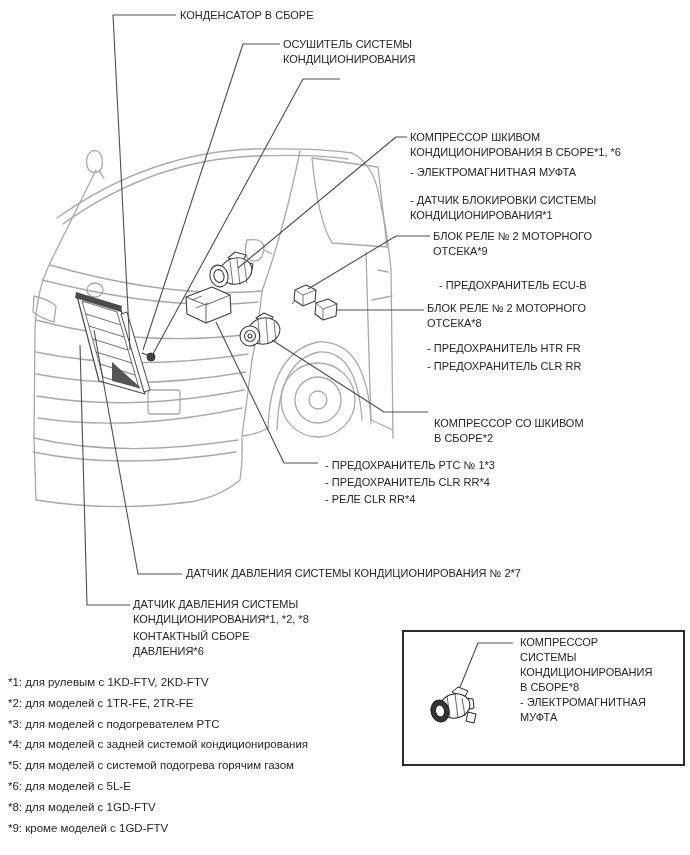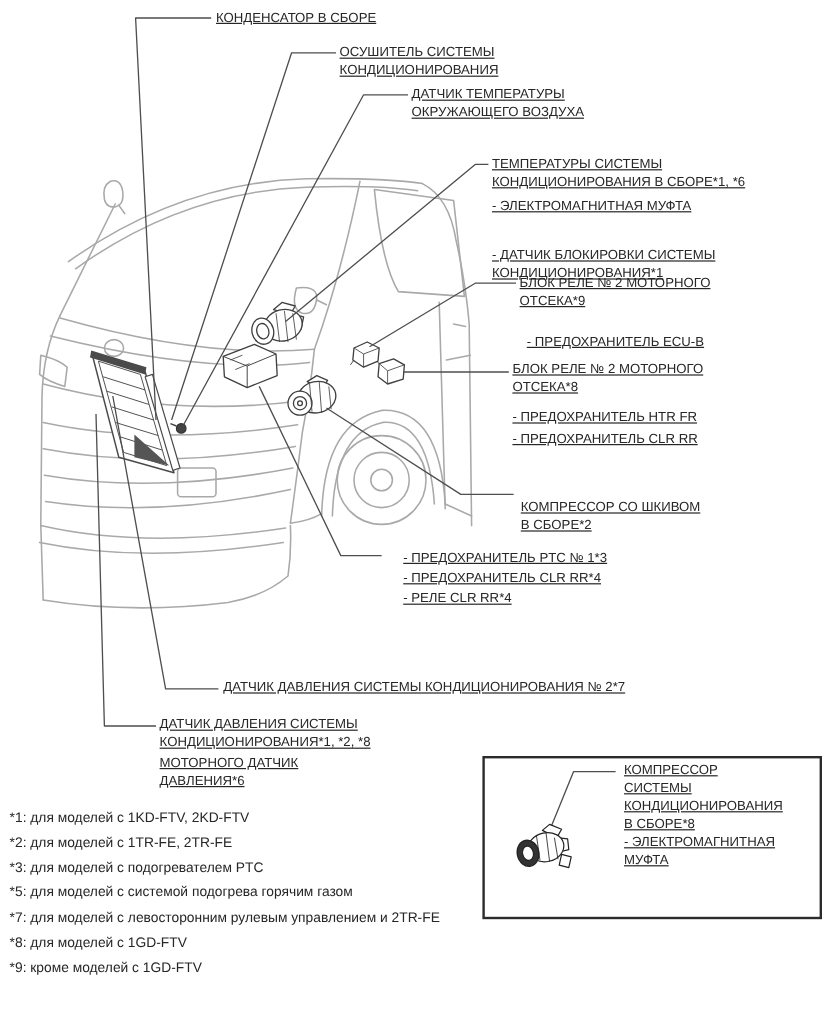--- a/index.html
+++ b/index.html
@@ -3,26 +3,26 @@
 <meta charset="utf-8">
 <style>
   html,body{margin:0;padding:0;background:#fff;}
   .stage{
     position:relative;width:690px;height:855px;background:#ffffff;
     font-family:"Liberation Sans", sans-serif;overflow:hidden;
   }
   svg.art{position:absolute;left:0;top:0;width:690px;height:855px;}
   .label{
     position:absolute;color:#262626;font-size:11px;line-height:15px;
-    white-space:nowrap;z-index:3;text-decoration:underline;
+    white-space:nowrap;z-index:3;
   }
   .label div{min-height:15px;}
   .mt2{margin-top:2px}.mt3{margin-top:3px}.mt4{margin-top:19px}
-  .mt5{margin-top:5px}.mt9{margin-top:10px}.mt13{margin-top:26px}
-  .ind3{margin-left:14px}.ind6{margin-left:6px}
+  .mt5{margin-top:5px}.mt9{margin-top:10px}.mt13{margin-top:13px}
+  .ind3{margin-left:3px}.ind6{margin-left:6px}
   .inset-box{
     position:absolute;left:402px;top:630px;width:283px;height:136px;
     border:2px solid #2b2b2b;box-sizing:border-box;background:transparent;z-index:2;
   }
   .footnotes{
     position:absolute;left:8px;top:672px;color:#262626;
     font-size:11.5px;line-height:20.8px;z-index:3;
   }
 </style>
 </head>
@@ -163,27 +163,23 @@
 
   <div class="label" style="left:180px;top:8px">
     <div>КОНДЕНСАТОР В СБОРЕ</div>
   </div>
 
   <div class="label" style="left:283px;top:37px">
     <div>ОСУШИТЕЛЬ СИСТЕМЫ</div>
     <div>КОНДИЦИОНИРОВАНИЯ</div>
   </div>
 
-  <div class="label" style="left:343px;top:72px">
-    <div>ДАТЧИК ТЕМПЕРАТУРЫ</div>
-    <div>ОКРУЖАЮЩЕГО ВОЗДУХА</div>
-  </div>
 
   <div class="label" style="left:410px;top:130px">
-    <div>ТЕМПЕРАТУРЫ СИСТЕМЫ</div>
+    <div>КОМПРЕССОР ШКИВОМ</div>
     <div>КОНДИЦИОНИРОВАНИЯ В СБОРЕ*1, *6</div>
     <div class="mt5">- ЭЛЕКТРОМАГНИТНАЯ МУФТА</div>
     <div class="mt13">- ДАТЧИК БЛОКИРОВКИ СИСТЕМЫ</div>
     <div>КОНДИЦИОНИРОВАНИЯ*1</div>
   </div>
 
   <div class="label" style="left:433px;top:229px">
     <div>БЛОК РЕЛЕ № 2 МОТОРНОГО</div>
     <div>ОТСЕКА*9</div>
     <div class="mt4 ind6">- ПРЕДОХРАНИТЕЛЬ ECU-B</div>
@@ -210,37 +206,38 @@
   <div class="label" style="left:186px;top:566px">
     <div>ДАТЧИК ДАВЛЕНИЯ СИСТЕМЫ КОНДИЦИОНИРОВАНИЯ № 2*7</div>
   </div>
 
   <div class="label" style="left:133px;top:597px">
     <div>ДАТЧИК ДАВЛЕНИЯ СИСТЕМЫ</div>
     <div>КОНДИЦИОНИРОВАНИЯ*1, *2, *8</div>
   </div>
 
   <div class="label" style="left:133px;top:629px">
-    <div>МОТОРНОГО ДАТЧИК</div>
+    <div>КОНТАКТНЫЙ СБОРЕ</div>
     <div>ДАВЛЕНИЯ*6</div>
   </div>
 
   <div class="inset-box"></div>
   <div class="label" style="left:520px;top:635px">
     <div>КОМПРЕССОР</div>
     <div>СИСТЕМЫ</div>
     <div>КОНДИЦИОНИРОВАНИЯ</div>
     <div>В СБОРЕ*8</div>
     <div>- ЭЛЕКТРОМАГНИТНАЯ</div>
     <div>МУФТА</div>
   </div>
 
   <div class="footnotes">
-    <div>*1: для моделей с 1KD-FTV, 2KD-FTV</div>
+    <div>*1: для рулевым с 1KD-FTV, 2KD-FTV</div>
     <div>*2: для моделей с 1TR-FE, 2TR-FE</div>
     <div>*3: для моделей с подогревателем PTC</div>
+    <div>*4: для моделей с задней системой кондиционирования</div>
     <div>*5: для моделей с системой подогрева горячим газом</div>
-    <div>*7: для моделей с левосторонним рулевым управлением и 2TR-FE</div>
+    <div>*6: для моделей с 5L-E</div>
     <div>*8: для моделей с 1GD-FTV</div>
     <div>*9: кроме моделей с 1GD-FTV</div>
   </div>
 
 </div>
 
 </body></html>

